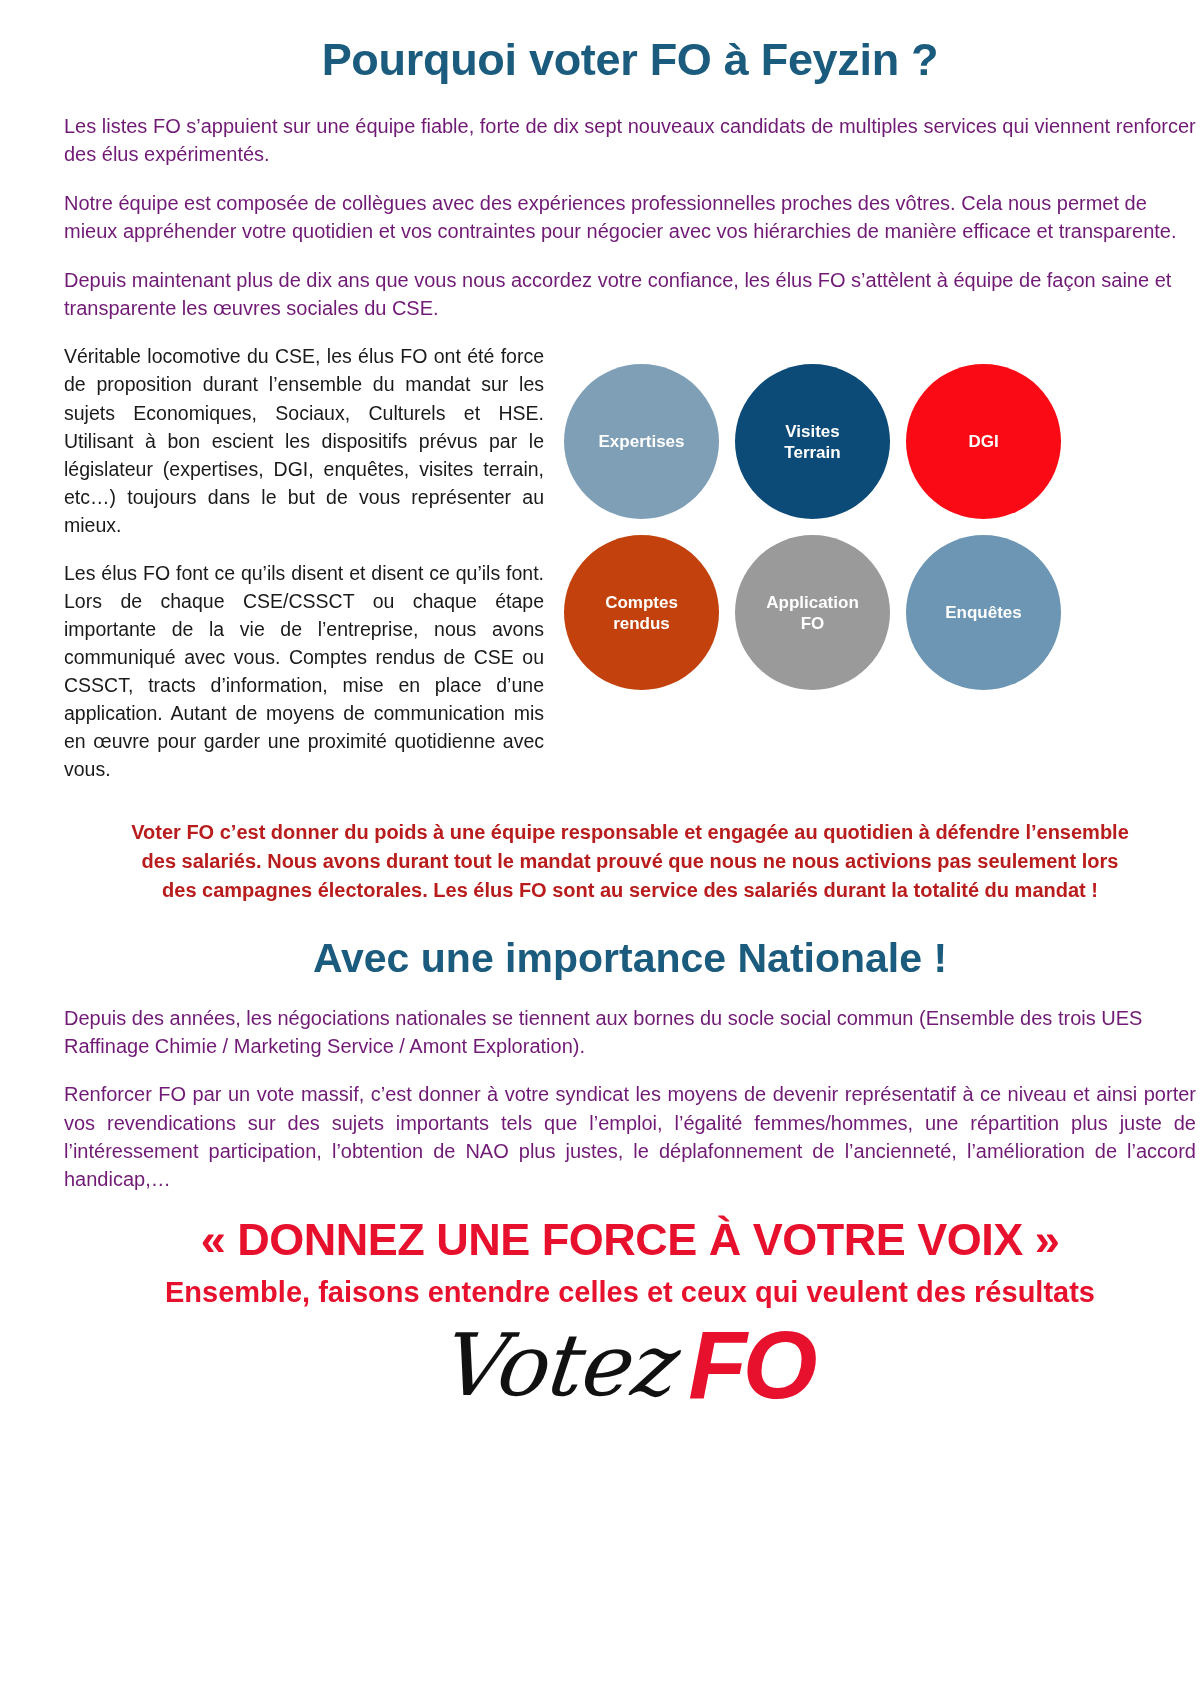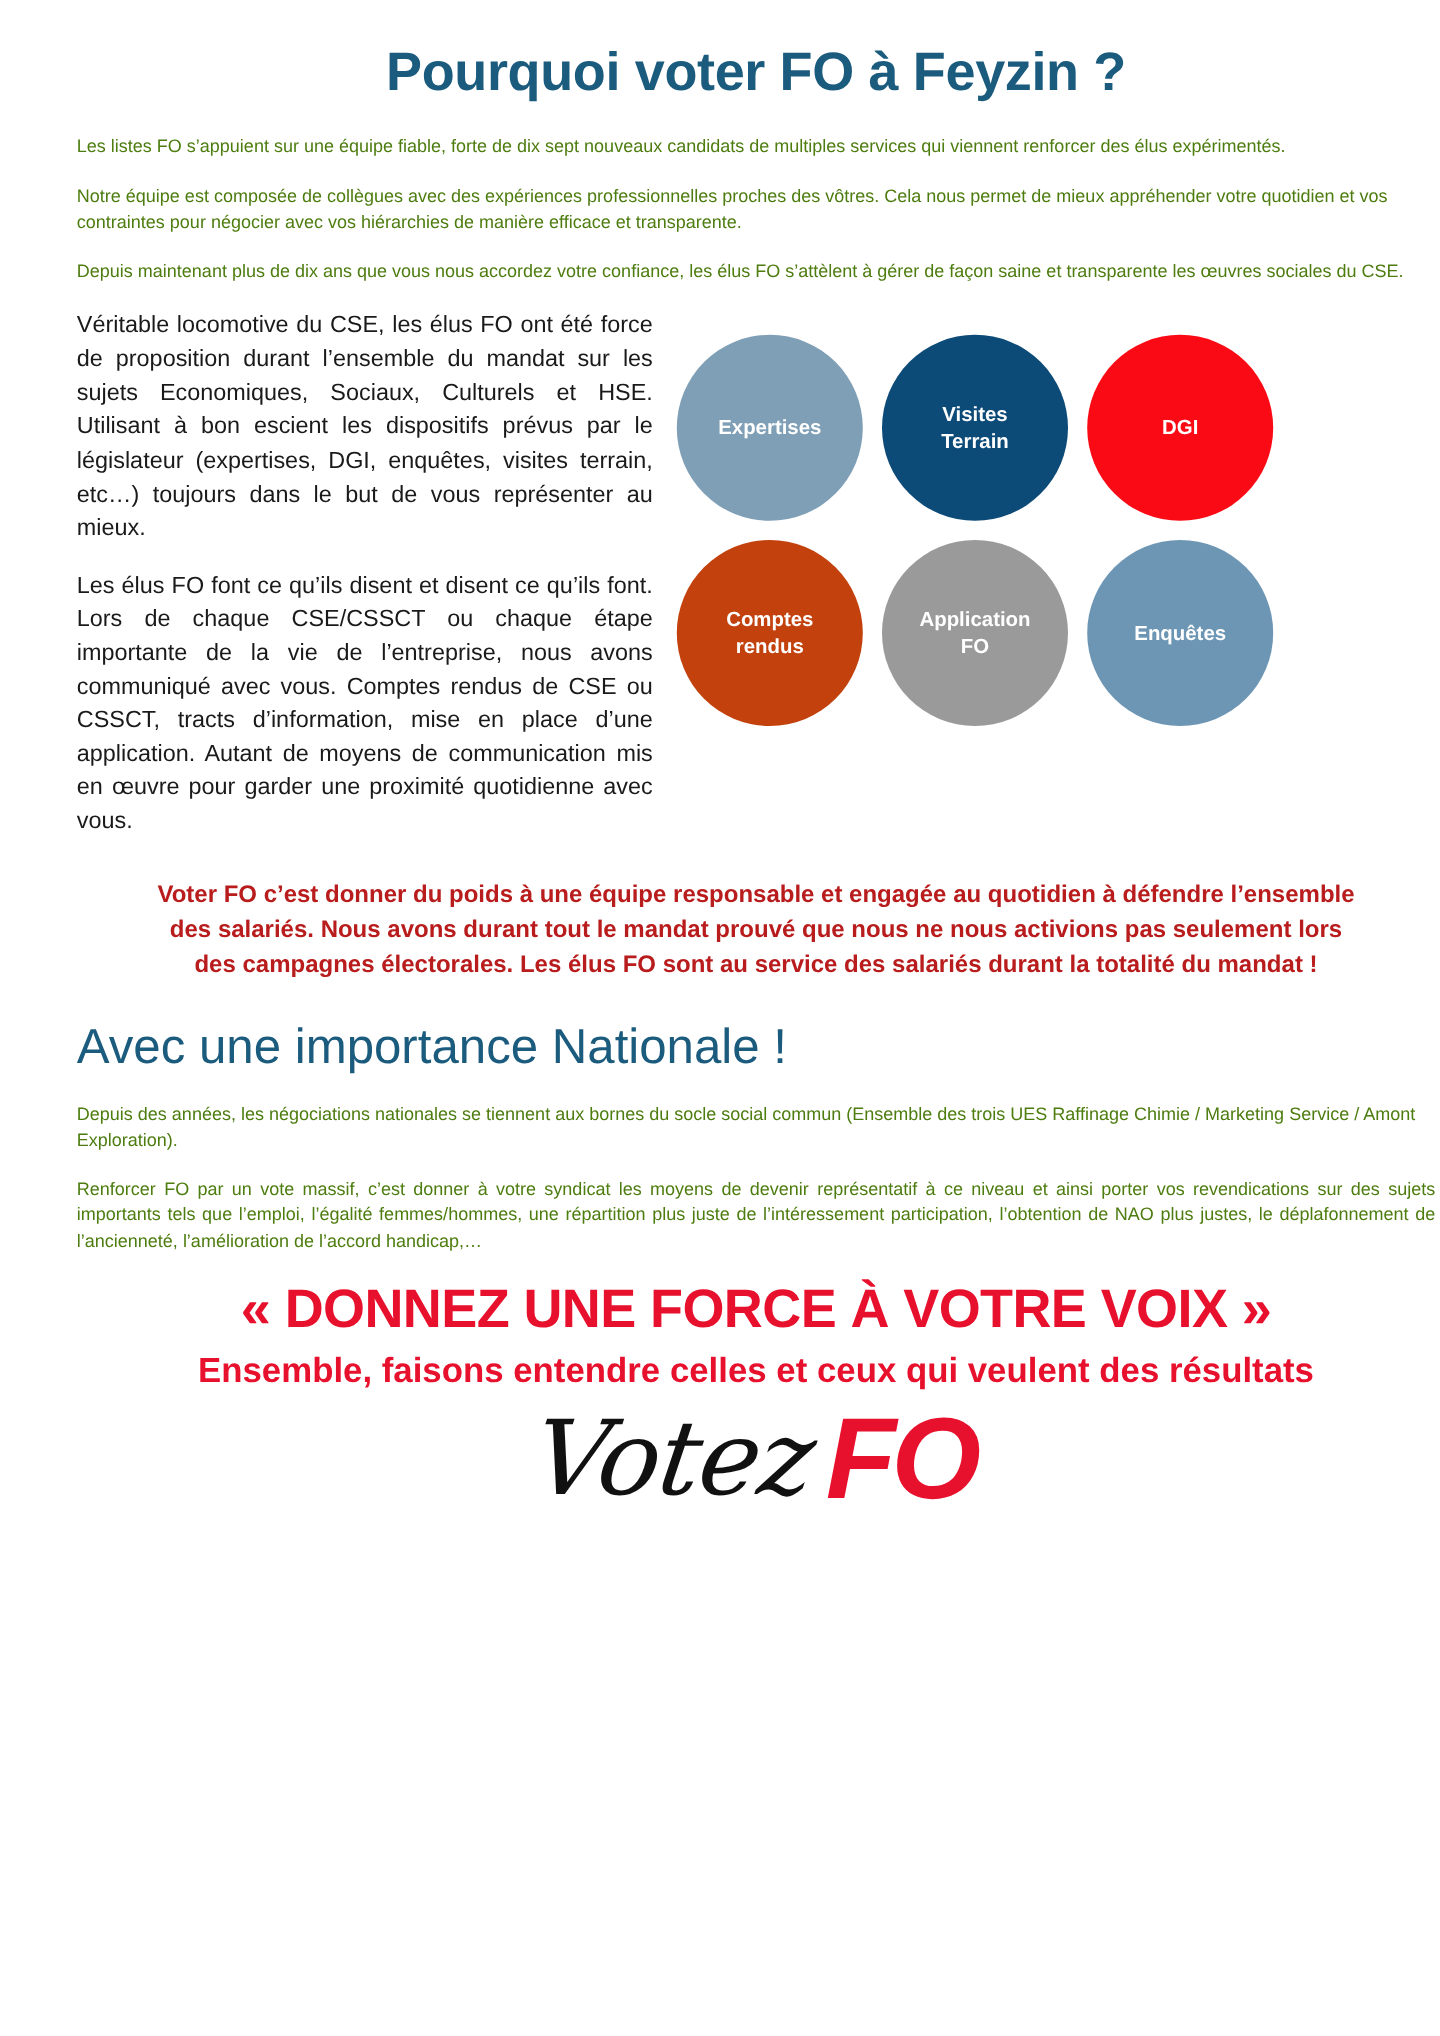--- a/index.html
+++ b/index.html
@@ -25,30 +25,31 @@
   h1.title {
     font-size: 45px;
     font-weight: bold;
     color: #1b5b7d;
     text-align: center;
     margin: 8px 0 26px 0;
     letter-spacing: -0.3px;
   }
   h2.subtitle {
     font-size: 41px;
-    font-weight: normal;
+    font-weight: bold;
     color: #1b5b7d;
+    text-align: center;
     margin: 30px 0 22px 0;
   }
   p.para {
-    font-size: 15px;
+    font-size: 20px;
     line-height: 1.42;
     margin: 0 0 20px 0;
     text-align: left;
-    color: #4d7c0f;
+    color: #701a75;
   }
   p.justify {
     text-align: justify;
   }
   .two-col {
     display: flex;
     align-items: flex-start;
     gap: 20px;
     margin-top: 4px;
   }
@@ -145,21 +146,21 @@
 </style>
 </head>
 <body>
 
 <div class="page">
 
   <h1 class="title">Pourquoi voter FO à Feyzin ?</h1>
 
   <p class="para">Les listes FO s’appuient sur une équipe fiable, forte de dix sept nouveaux candidats de multiples services qui viennent renforcer des élus expérimentés.</p>
   <p class="para">Notre équipe est composée de collègues avec des expériences professionnelles proches des vôtres. Cela nous permet de mieux appréhender votre quotidien et vos contraintes pour négocier avec vos hiérarchies de manière efficace et transparente.</p>
-  <p class="para">Depuis maintenant plus de dix ans que vous nous accordez votre confiance, les élus FO s’attèlent à gérer de façon saine et transparente les œuvres sociales du CSE.</p>
+  <p class="para">Depuis maintenant plus de dix ans que vous nous accordez votre confiance, les élus FO s’attèlent à équipe de façon saine et transparente les œuvres sociales du CSE.</p>
 
   <div class="two-col">
     <div class="col-text">
       <p>Véritable locomotive du CSE, les élus FO ont été force de proposition durant l’ensemble du mandat sur les sujets Economiques, Sociaux, Culturels et HSE. Utilisant à bon escient les dispositifs prévus par le législateur (expertises, DGI, enquêtes, visites terrain, etc…) toujours dans le but de vous représenter au mieux.</p>
       <p>Les élus FO font ce qu’ils disent et disent ce qu’ils font. Lors de chaque CSE/CSSCT ou chaque étape importante de la vie de l’entreprise, nous avons communiqué avec vous. Comptes rendus de CSE ou CSSCT, tracts d’information, mise en place d’une application. Autant de moyens de communication mis en œuvre pour garder une proximité quotidienne avec vous.</p>
     </div>
     <div class="col-bubbles">
       <div class="bubble-row">
         <div class="bubble" style="background:#7f9fb6;">
           <span>Expertises</span>

